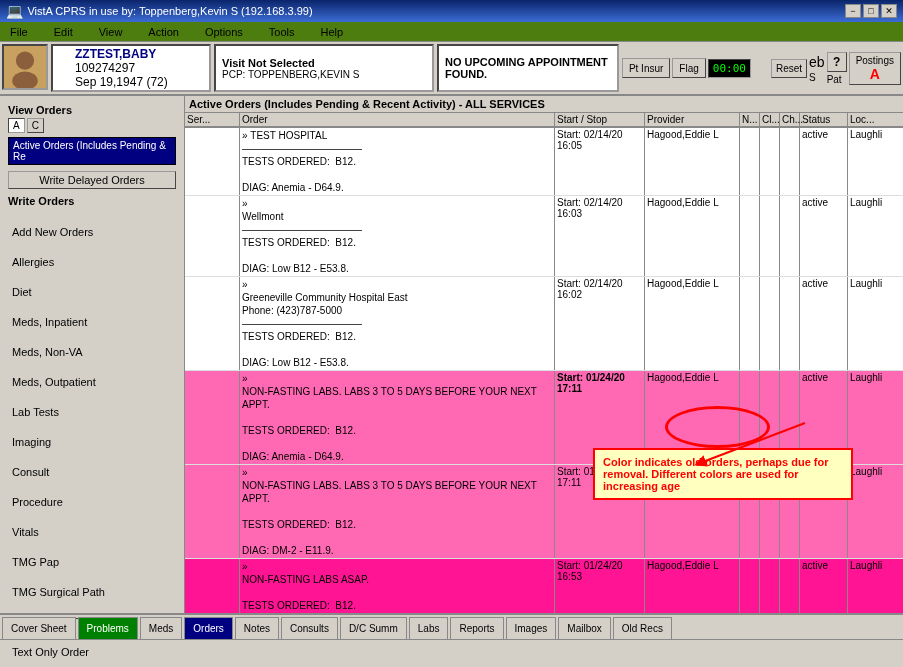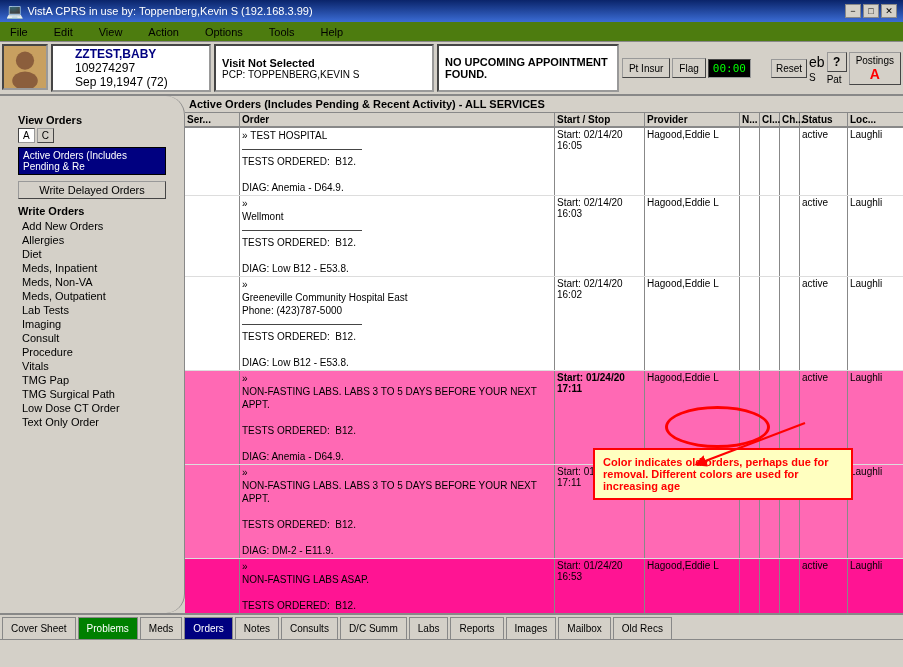--- a/index.html
+++ b/index.html
@@ -105,43 +105,42 @@
     }
 
     
     .left-panel {
       width: 185px;
       flex-shrink: 0;
       border-right: 1px solid #888;
       display: flex;
       flex-direction: column;
       background: #d4d0c8;
-      padding: 18px;
+      padding: 8px;
       gap: 2px;
-      border-radius: 19px;
     }
     .view-orders-section { display: flex; flex-direction: column; gap: 2px; }
     .view-orders-label { font-size: 11px; font-weight: bold; }
     .tab-row { display: flex; gap: 2px; }
     .tab-btn {
       background: #d4d0c8; border: 1px outset #999; padding: 1px 4px;
       font-size: 10px; cursor: pointer;
     }
     .tab-btn.active { background: white; border: 1px inset #999; }
     .active-orders-tab {
       background: #000080; color: white; padding: 2px 4px; font-size: 10px;
       border: 1px solid #000; cursor: pointer; margin-top: 2px;
     }
     .write-delayed-btn {
       background: #d4d0c8; border: 1px outset #999; padding: 2px 6px;
       font-size: 11px; cursor: pointer; margin-top: 4px; text-align: center;
     }
     .write-orders-label { font-size: 11px; font-weight: bold; margin-top: 4px; }
     .left-menu-item {
-      padding: 1px 4px; font-size: 11px; cursor: pointer;
+      padding: 1px 4px; font-size: 11px; cursor: pointer; margin-top: 16px;
     }
 
     
     .right-panel {
       flex: 1;
       display: flex;
       flex-direction: column;
       overflow: hidden;
     }
     .orders-header {
@@ -149,21 +148,21 @@
       padding: 2px 4px;
       font-size: 11px;
       font-weight: bold;
       border-bottom: 1px solid #888;
     }
     .orders-table-header {
       display: flex;
       background: #d4d0c8;
       border-bottom: 2px solid #888;
       font-size: 10px;
-      font-weight: bold;
+      font-weight: normal;
     }
     .col-ser { width: 55px; padding: 1px 2px; border-right: 1px solid #888; flex-shrink: 0; }
     .col-order { flex: 1; padding: 1px 2px; border-right: 1px solid #888; }
     .col-start { width: 90px; padding: 1px 2px; border-right: 1px solid #888; flex-shrink: 0; }
     .col-provider { width: 95px; padding: 1px 2px; border-right: 1px solid #888; flex-shrink: 0; }
     .col-n { width: 20px; padding: 1px 2px; border-right: 1px solid #888; flex-shrink: 0; }
     .col-cl { width: 20px; padding: 1px 2px; border-right: 1px solid #888; flex-shrink: 0; }
     .col-ch { width: 20px; padding: 1px 2px; border-right: 1px solid #888; flex-shrink: 0; }
     .col-status { width: 48px; padding: 1px 2px; border-right: 1px solid #888; flex-shrink: 0; }
     .col-loc { width: 55px; padding: 1px 2px; flex-shrink: 0; }

